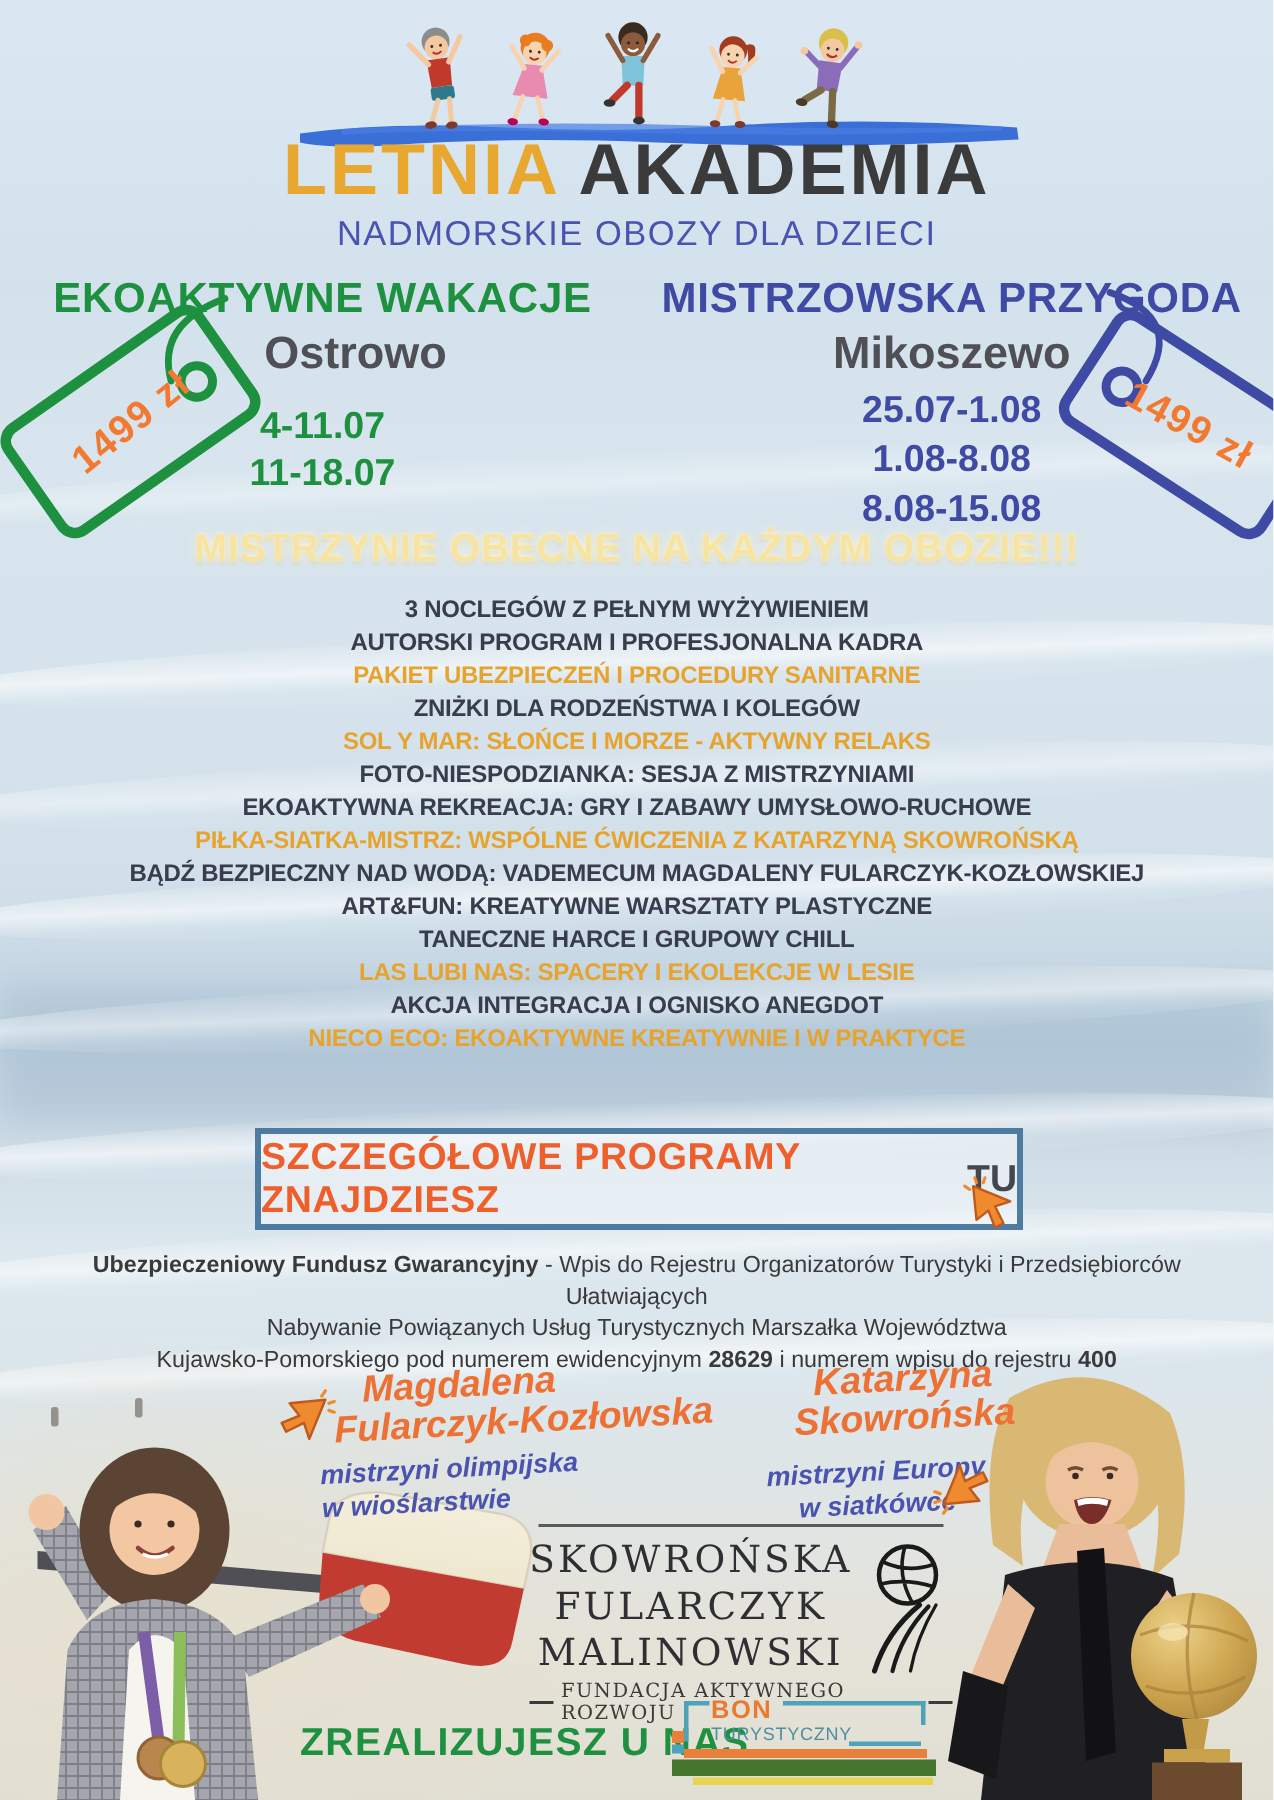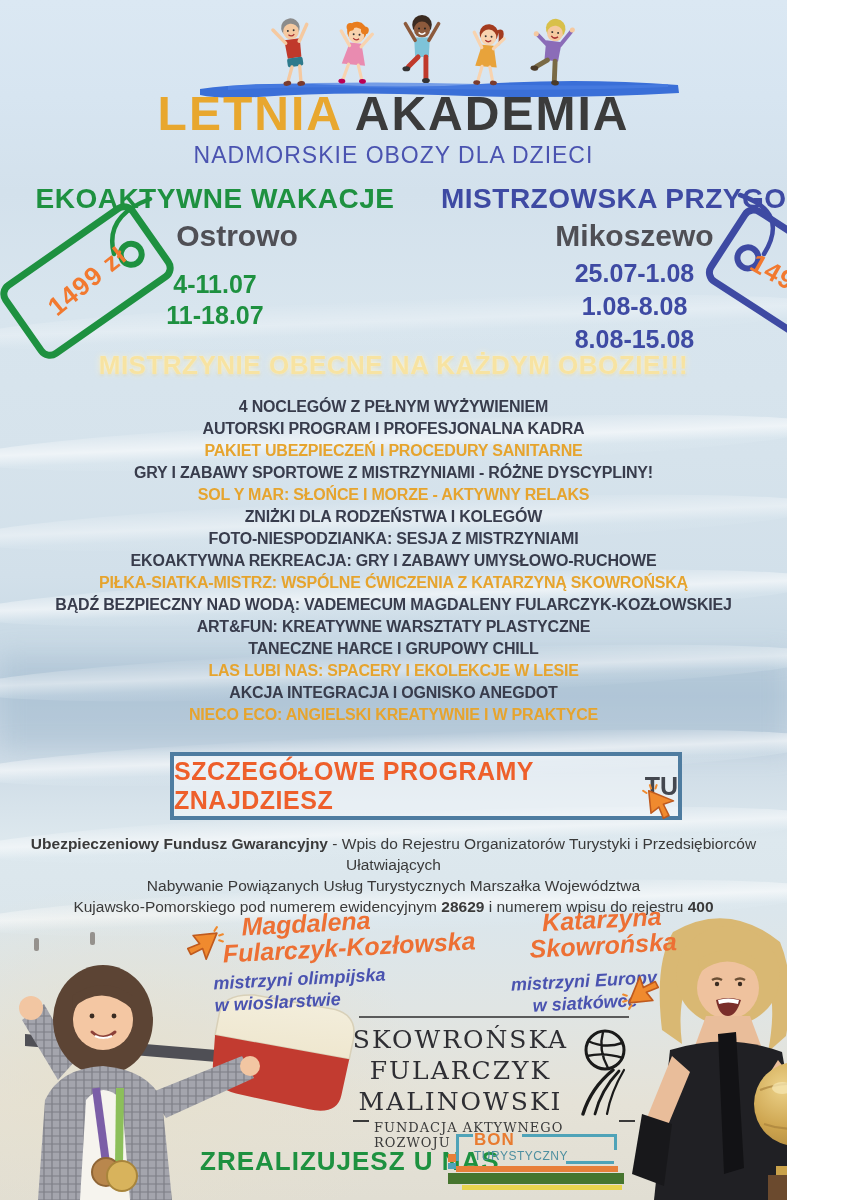--- a/index.html
+++ b/index.html
@@ -1,17 +1,17 @@
 <!DOCTYPE html>
 <html><head>
 <meta charset="utf-8">
 <style>
   html,body{margin:0;padding:0;}
   .poster{
-    position:relative; width:787px; height:1200px; overflow:hidden;
+    position:relative; width:849px; height:1200px; overflow:hidden;
     font-family:"Liberation Sans", sans-serif;
     background:linear-gradient(180deg,
       #dbe8f3 0%, #d7e5f1 8%, #d3e1ec 16%, #d8e5ee 26%, #d6e3ec 38%,
       #d2e0ea 48%, #c7d8e4 55%, #bfd2e0 58%, #cddbe6 63%, #dde8ee 70%,
       #dbe6ec 76%, #e0e5e4 84%, #e5e2d7 92%, #e1ded3 100%);
   }
   .foam{position:absolute; left:-5%; width:110%; height:46px; border-radius:50%;
     background:linear-gradient(180deg, rgba(255,255,255,0) 0%, rgba(255,255,255,0.6) 45%, rgba(226,237,243,0.3) 70%, rgba(255,255,255,0) 100%);
     transform:rotate(-2.2deg); pointer-events:none;}
   .seaband{position:absolute; left:0; top:655px; width:100%; height:95px;
@@ -83,21 +83,21 @@
   .desc-katarzyna{left:482px; top:970px; width:205px; text-align:center;}
 
   .photo{position:absolute;}
 
   
   .foundation{position:absolute; left:348px; top:1016px; width:292px;}
   .foundation .topline{width:270px; height:2px; background:#5a5a5a; margin:0 auto 6px auto;}
   .foundation .row{display:flex; align-items:flex-start;}
   .foundation .words{width:225px; text-align:center; font-family:"DejaVu Serif", serif;
     font-size:25px; letter-spacing:2px; color:#2e2e33; line-height:31px;}
-  .foundation .tagline-row{display:flex; justify-content:center; margin-top:3px;}
+  .foundation .tagline-row{display:flex; align-items:center; justify-content:center; margin-top:3px;}
   .foundation .dash{width:18px; height:2px; background:#3a3a3a; margin:0 5px;}
   .foundation .tagline{font-family:"DejaVu Serif", serif; font-size:13px; letter-spacing:1px; color:#3a3a3a;}
 
   
   .realize{position:absolute; left:200px; top:1146px; font-size:26px; font-weight:bold;
     letter-spacing:1px; color:#1e9140;}
   .bon{position:absolute; left:448px; top:1130px; width:176px;}
   .bon .toprow{position:relative; height:34px;}
   .bon .b-label{position:absolute; left:26px; top:0; font-size:17px; font-weight:bold; color:#e87b30; letter-spacing:1px;}
   .bon .t-label{position:absolute; left:26px; top:19px; font-size:12px; color:#4e8fa0; letter-spacing:0.5px;}
@@ -252,35 +252,34 @@
     <path d="M12,3 Q62,20 36,62" stroke="#3e4aa3" stroke-width="4.5" fill="none" stroke-linecap="round"></path>
   </svg>
   <div class="tag tag-right">
     <span class="hole"></span>
     <span class="price">1499 zł</span>
   </div>
 
   <div class="banner">MISTRZYNIE OBECNE NA KAŻDYM OBOZIE!!!</div>
 
   <div class="features">
-    <div class="feat dark">4 NOCLEGÓW Z PEŁNYM WYŻYWIENIEM</div>
+    <div class="feat dark">3 NOCLEGÓW Z PEŁNYM WYŻYWIENIEM</div>
     <div class="feat dark">AUTORSKI PROGRAM I PROFESJONALNA KADRA</div>
     <div class="feat orange">PAKIET UBEZPIECZEŃ I PROCEDURY SANITARNE</div>
-    <div class="feat dark">GRY I ZABAWY SPORTOWE Z MISTRZYNIAMI - RÓŻNE DYSCYPLINY!</div>
+    <div class="feat dark">ZNIŻKI DLA RODZEŃSTWA I KOLEGÓW</div>
     <div class="feat orange">SOL Y MAR: SŁOŃCE I MORZE - AKTYWNY RELAKS</div>
-    <div class="feat dark">ZNIŻKI DLA RODZEŃSTWA I KOLEGÓW</div>
     <div class="feat dark">FOTO-NIESPODZIANKA: SESJA Z MISTRZYNIAMI</div>
     <div class="feat dark">EKOAKTYWNA REKREACJA: GRY I ZABAWY UMYSŁOWO-RUCHOWE</div>
     <div class="feat orange">PIŁKA-SIATKA-MISTRZ: WSPÓLNE ĆWICZENIA Z KATARZYNĄ SKOWROŃSKĄ</div>
     <div class="feat dark">BĄDŹ BEZPIECZNY NAD WODĄ: VADEMECUM MAGDALENY FULARCZYK-KOZŁOWSKIEJ</div>
     <div class="feat dark">ART&amp;FUN: KREATYWNE WARSZTATY PLASTYCZNE</div>
     <div class="feat dark">TANECZNE HARCE I GRUPOWY CHILL</div>
     <div class="feat orange">LAS LUBI NAS: SPACERY I EKOLEKCJE W LESIE</div>
     <div class="feat dark">AKCJA INTEGRACJA I OGNISKO ANEGDOT</div>
-    <div class="feat orange">NIECO ECO: ANGIELSKI KREATYWNIE I W PRAKTYCE</div>
+    <div class="feat orange">NIECO ECO: EKOAKTYWNE KREATYWNIE I W PRAKTYCE</div>
   </div>
 
   <div class="program-box">
     <span class="p1">SZCZEGÓŁOWE PROGRAMY ZNAJDZIESZ</span>
     <span class="p2">TU</span>
   </div>
   <svg class="cursor" style="left:642px;top:784px" width="36" height="36" viewBox="0 0 32 32">
     <g stroke="#f08a2e" stroke-width="1.8" stroke-linecap="round">
       <path d="M1,6 L4,8"></path>
         <path d="M7,1 L8,4"></path>

